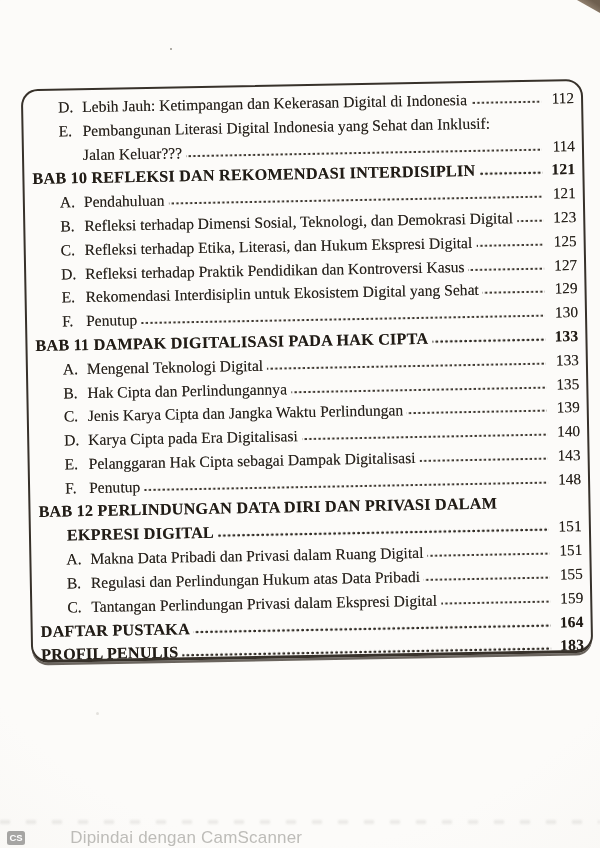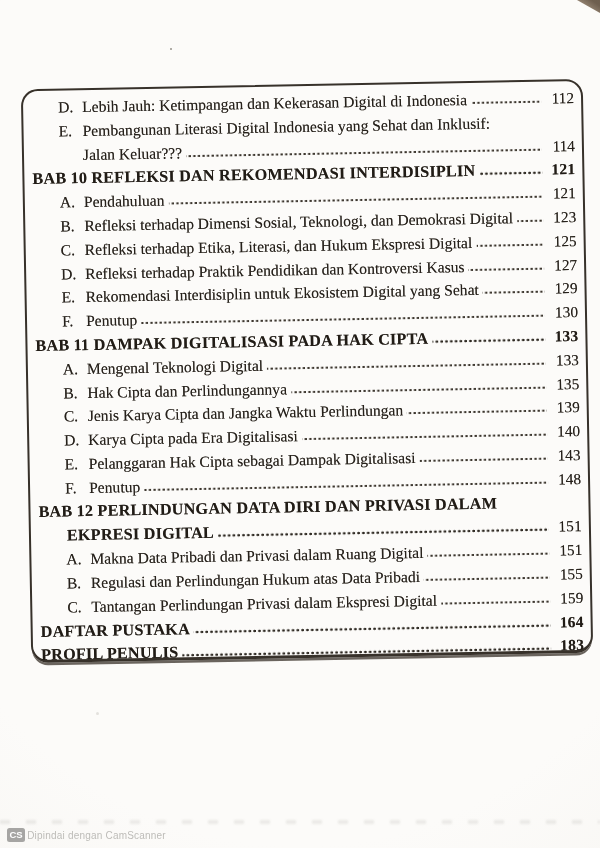--- a/index.html
+++ b/index.html
@@ -101,37 +101,38 @@
     font-weight: normal;
   }
   .chapter .pagenum { font-weight: bold; font-size: 15.5px; }
 
   
   .watermark {
     position: absolute;
     left: 7px; top: 828px;
     display: flex;
     align-items: center;
-    gap: 2px;
+    gap: 9px;
     font-family: "Liberation Sans", "DejaVu Sans", sans-serif;
   }
   .cs-badge {
     display: inline-block;
     background: #a6a5a3;
     color: #ffffff;
     font-size: 9.5px;
     font-weight: bold;
     line-height: 1;
     padding: 2px 2.5px 2.5px;
     border-radius: 2.5px;
   }
   .wm-text {
     color: #bdbcb8;
-    font-size: 10px;
+    font-size: 17px;
     letter-spacing: .2px;
+    margin-left: 36px;
   }
 </style>
 </head>
 <body>
 
 <div class="corner-wedge"></div>
 <div class="scan-streak"></div>
 <div class="speck-a"></div>
 <div class="speck-b"></div>
 

